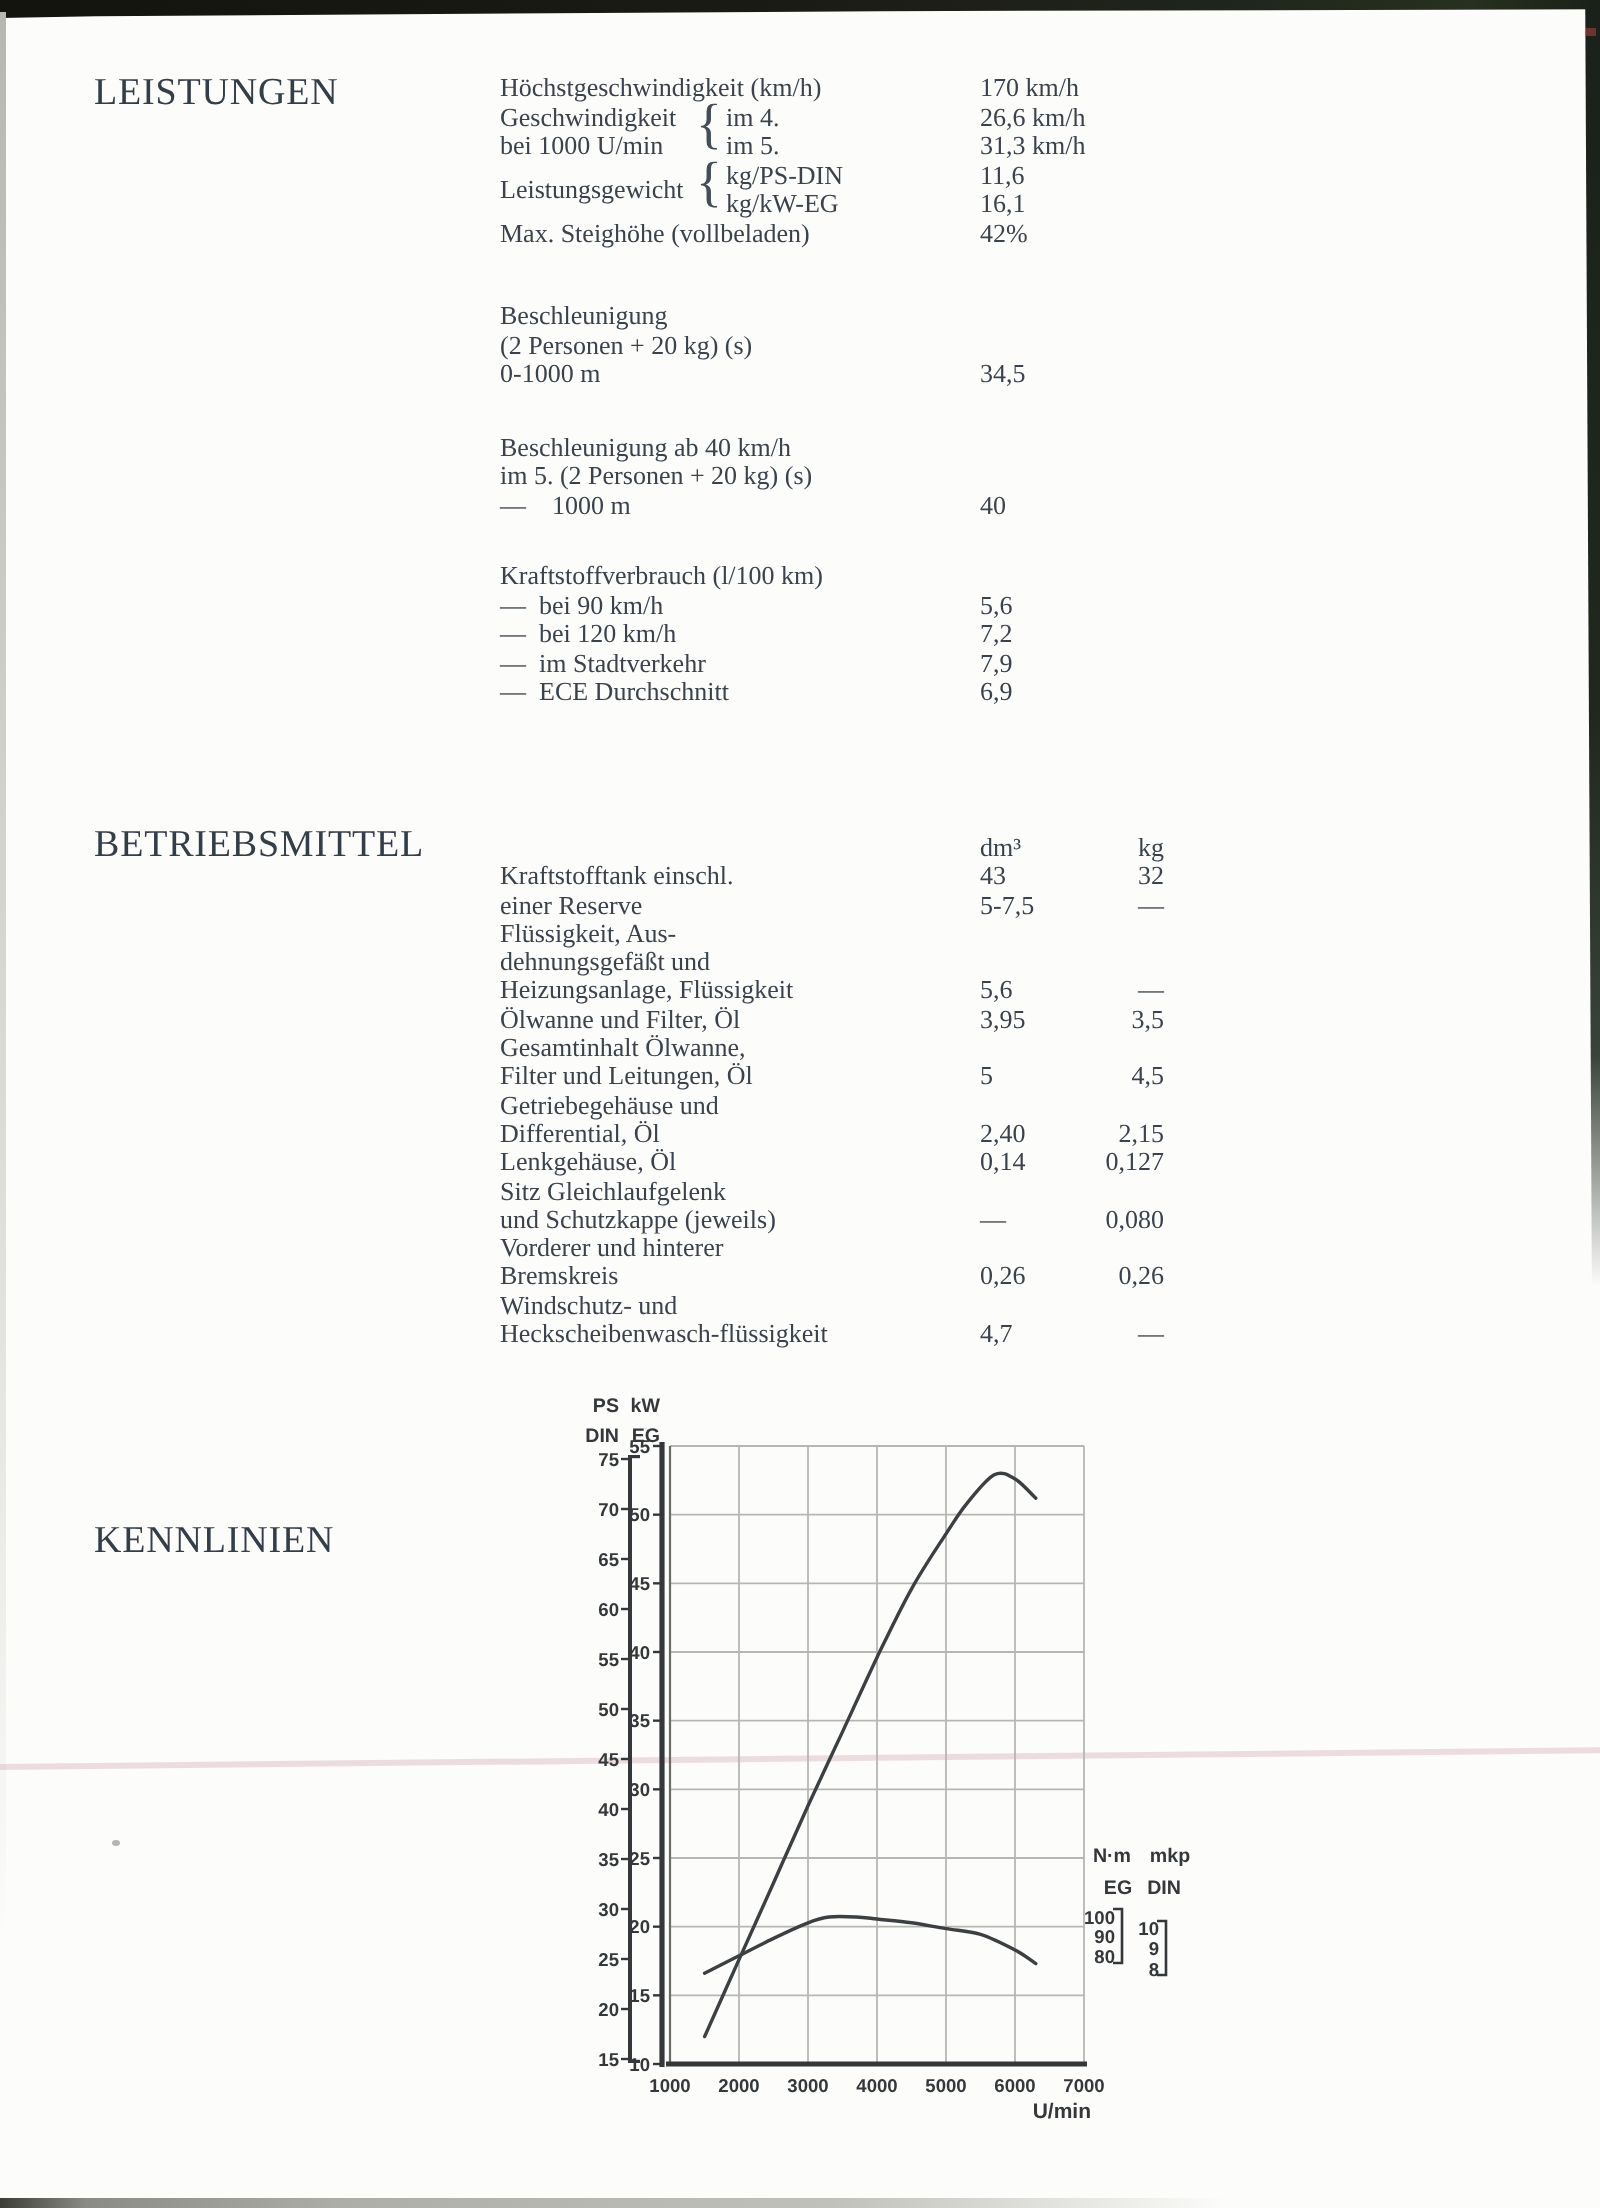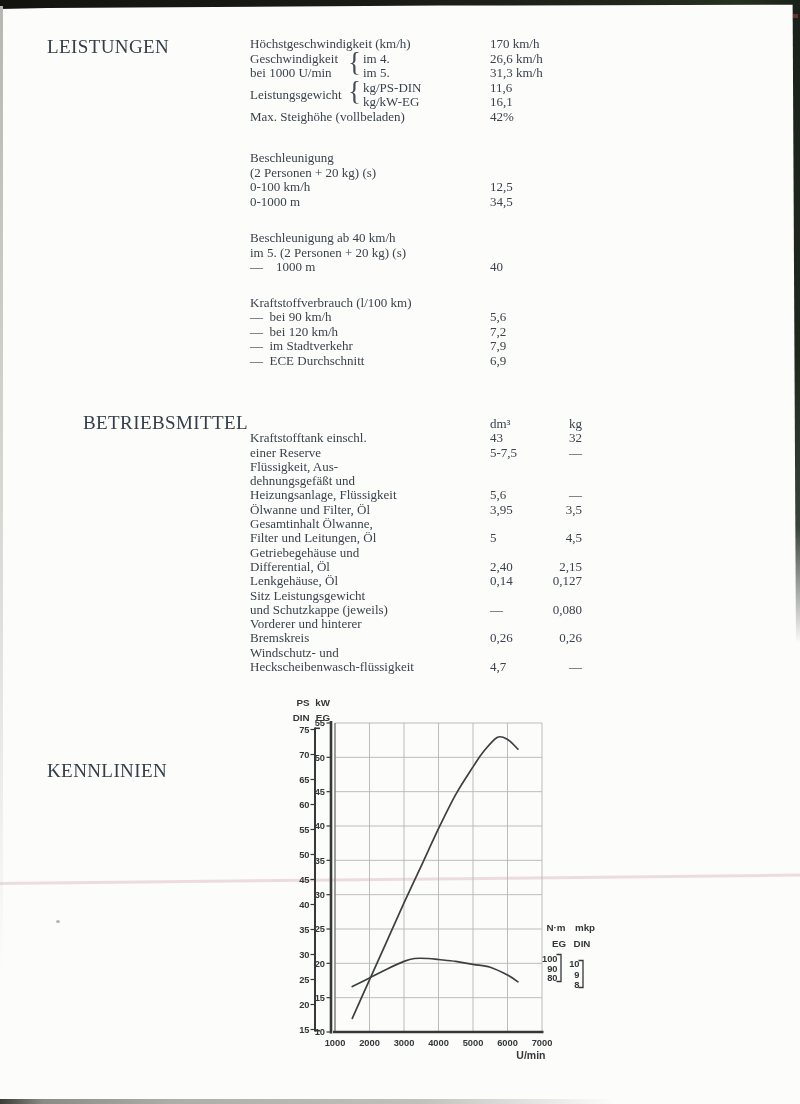--- a/index.html
+++ b/index.html
@@ -89,59 +89,58 @@
       </div>
     </div>
     <div class="line">
       <span>Max. Steighöhe (vollbeladen)</span>
       <span class="val">42%</span>
     </div>
 
     <div class="line bold gap27">Beschleunigung</div>
     <div class="line">(2 Personen + 20 kg) (s)</div>
     <div>
-        <div class="line"><span>0-100 km/h</span><span class="val">12,5</span></div>
         <div class="line"><span>0-1000 m</span><span class="val">34,5</span></div>
       </div>
 
     <div class="line bold gap22">Beschleunigung ab 40 km/h</div>
     <div class="line">im 5. (2 Personen + 20 kg) (s)</div>
     <div>
         <div class="line"><span>—  1000 m</span><span class="val">40</span></div>
       </div>
 
     <div class="line bold gap21">Kraftstoffverbrauch (l/100 km)</div>
     <div>
         <div class="line"><span>— bei 90 km/h</span><span class="val">5,6</span></div>
         <div class="line"><span>— bei 120 km/h</span><span class="val">7,2</span></div>
         <div class="line"><span>— im Stadtverkehr</span><span class="val">7,9</span></div>
         <div class="line"><span>— ECE Durchschnitt</span><span class="val">6,9</span></div>
       </div>
   </div>
 
-  <div class="sec-heading" style="top:412px;margin-left:36px;">BETRIEBSMITTEL</div>
+  <div class="sec-heading" style="top:412px;">BETRIEBSMITTEL</div>
 
   <div class="tbl" style="top:417px;">
     <div class="fline">
       <span class="val">dm³</span>
       <span class="v2box">kg</span>
     </div>
     <div>
         <div class="fline"><span>Kraftstofftank einschl.</span><span class="val">43</span><span class="v2box">32</span></div>
         <div class="fline"><span>einer Reserve</span><span class="val">5-7,5</span><span class="v2box">—</span></div>
         <div class="fline"><span>Flüssigkeit, Aus-</span></div>
         <div class="fline"><span>dehnungsgefäßt und</span></div>
         <div class="fline"><span>Heizungsanlage, Flüssigkeit</span><span class="val">5,6</span><span class="v2box">—</span></div>
         <div class="fline"><span>Ölwanne und Filter, Öl</span><span class="val">3,95</span><span class="v2box">3,5</span></div>
         <div class="fline"><span>Gesamtinhalt Ölwanne,</span></div>
         <div class="fline"><span>Filter und Leitungen, Öl</span><span class="val">5</span><span class="v2box">4,5</span></div>
         <div class="fline"><span>Getriebegehäuse und</span></div>
         <div class="fline"><span>Differential, Öl</span><span class="val">2,40</span><span class="v2box">2,15</span></div>
         <div class="fline"><span>Lenkgehäuse, Öl</span><span class="val">0,14</span><span class="v2box">0,127</span></div>
-        <div class="fline"><span>Sitz Leistungsgewicht</span></div>
+        <div class="fline"><span>Sitz Gleichlaufgelenk</span></div>
         <div class="fline"><span>und Schutzkappe (jeweils)</span><span class="val">—</span><span class="v2box">0,080</span></div>
         <div class="fline"><span>Vorderer und hinterer</span></div>
         <div class="fline"><span>Bremskreis</span><span class="val">0,26</span><span class="v2box">0,26</span></div>
         <div class="fline"><span>Windschutz- und</span></div>
         <div class="fline"><span>Heckscheibenwasch-flüssigkeit</span><span class="val">4,7</span><span class="v2box">—</span></div>
       </div>
   </div>
 
   <div class="sec-heading" style="top:760px;">KENNLINIEN</div>
 

